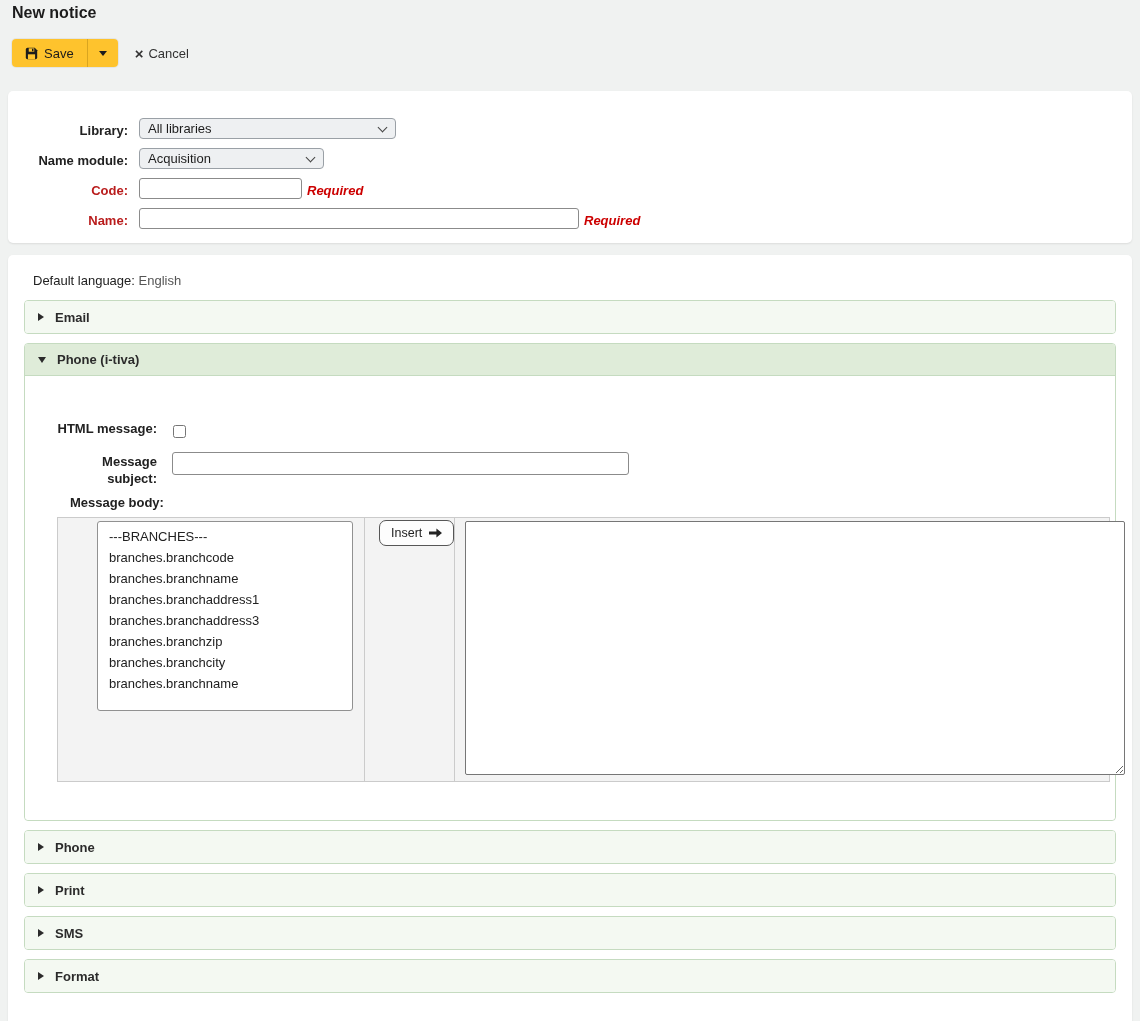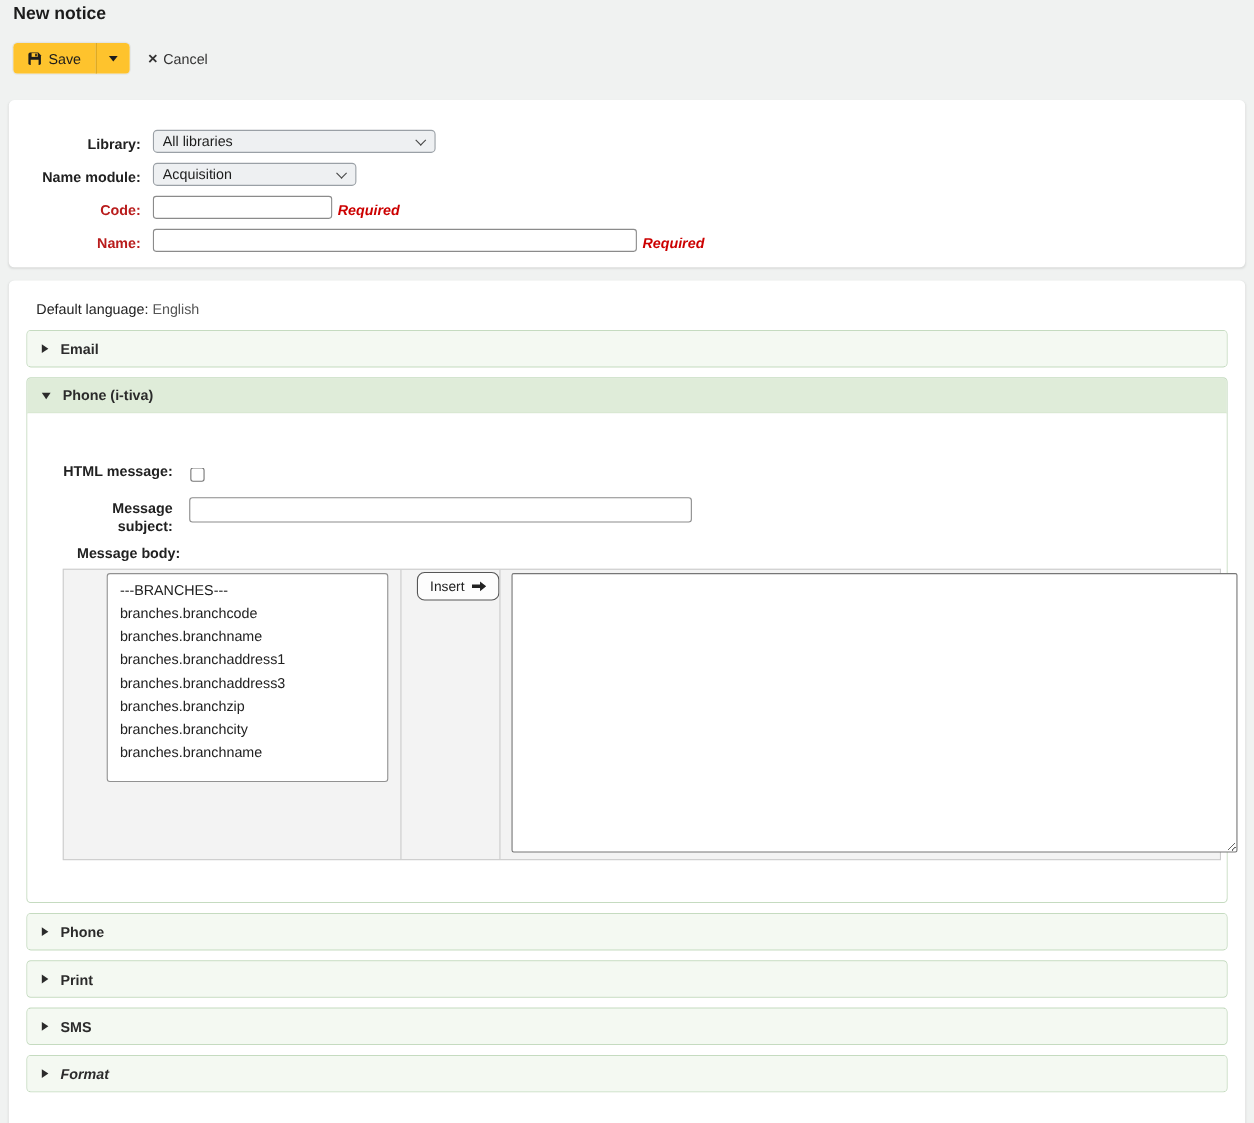--- a/index.html
+++ b/index.html
@@ -219,19 +219,19 @@
     </div>
   </div>
 
   <div class="accordion">
     <div class="acc-header">
       <span class="tri-right"></span>
       <span>SMS</span>
     </div>
   </div>
 
-  <div class="accordion" style="margin-bottom:6px;font-style:italic;">
+  <div class="accordion" style="margin-bottom:6px;">
     <div class="acc-header">
       <span class="tri-right"></span>
       <span>Format</span>
     </div>
   </div>
 </div>
 
 </body></html>

